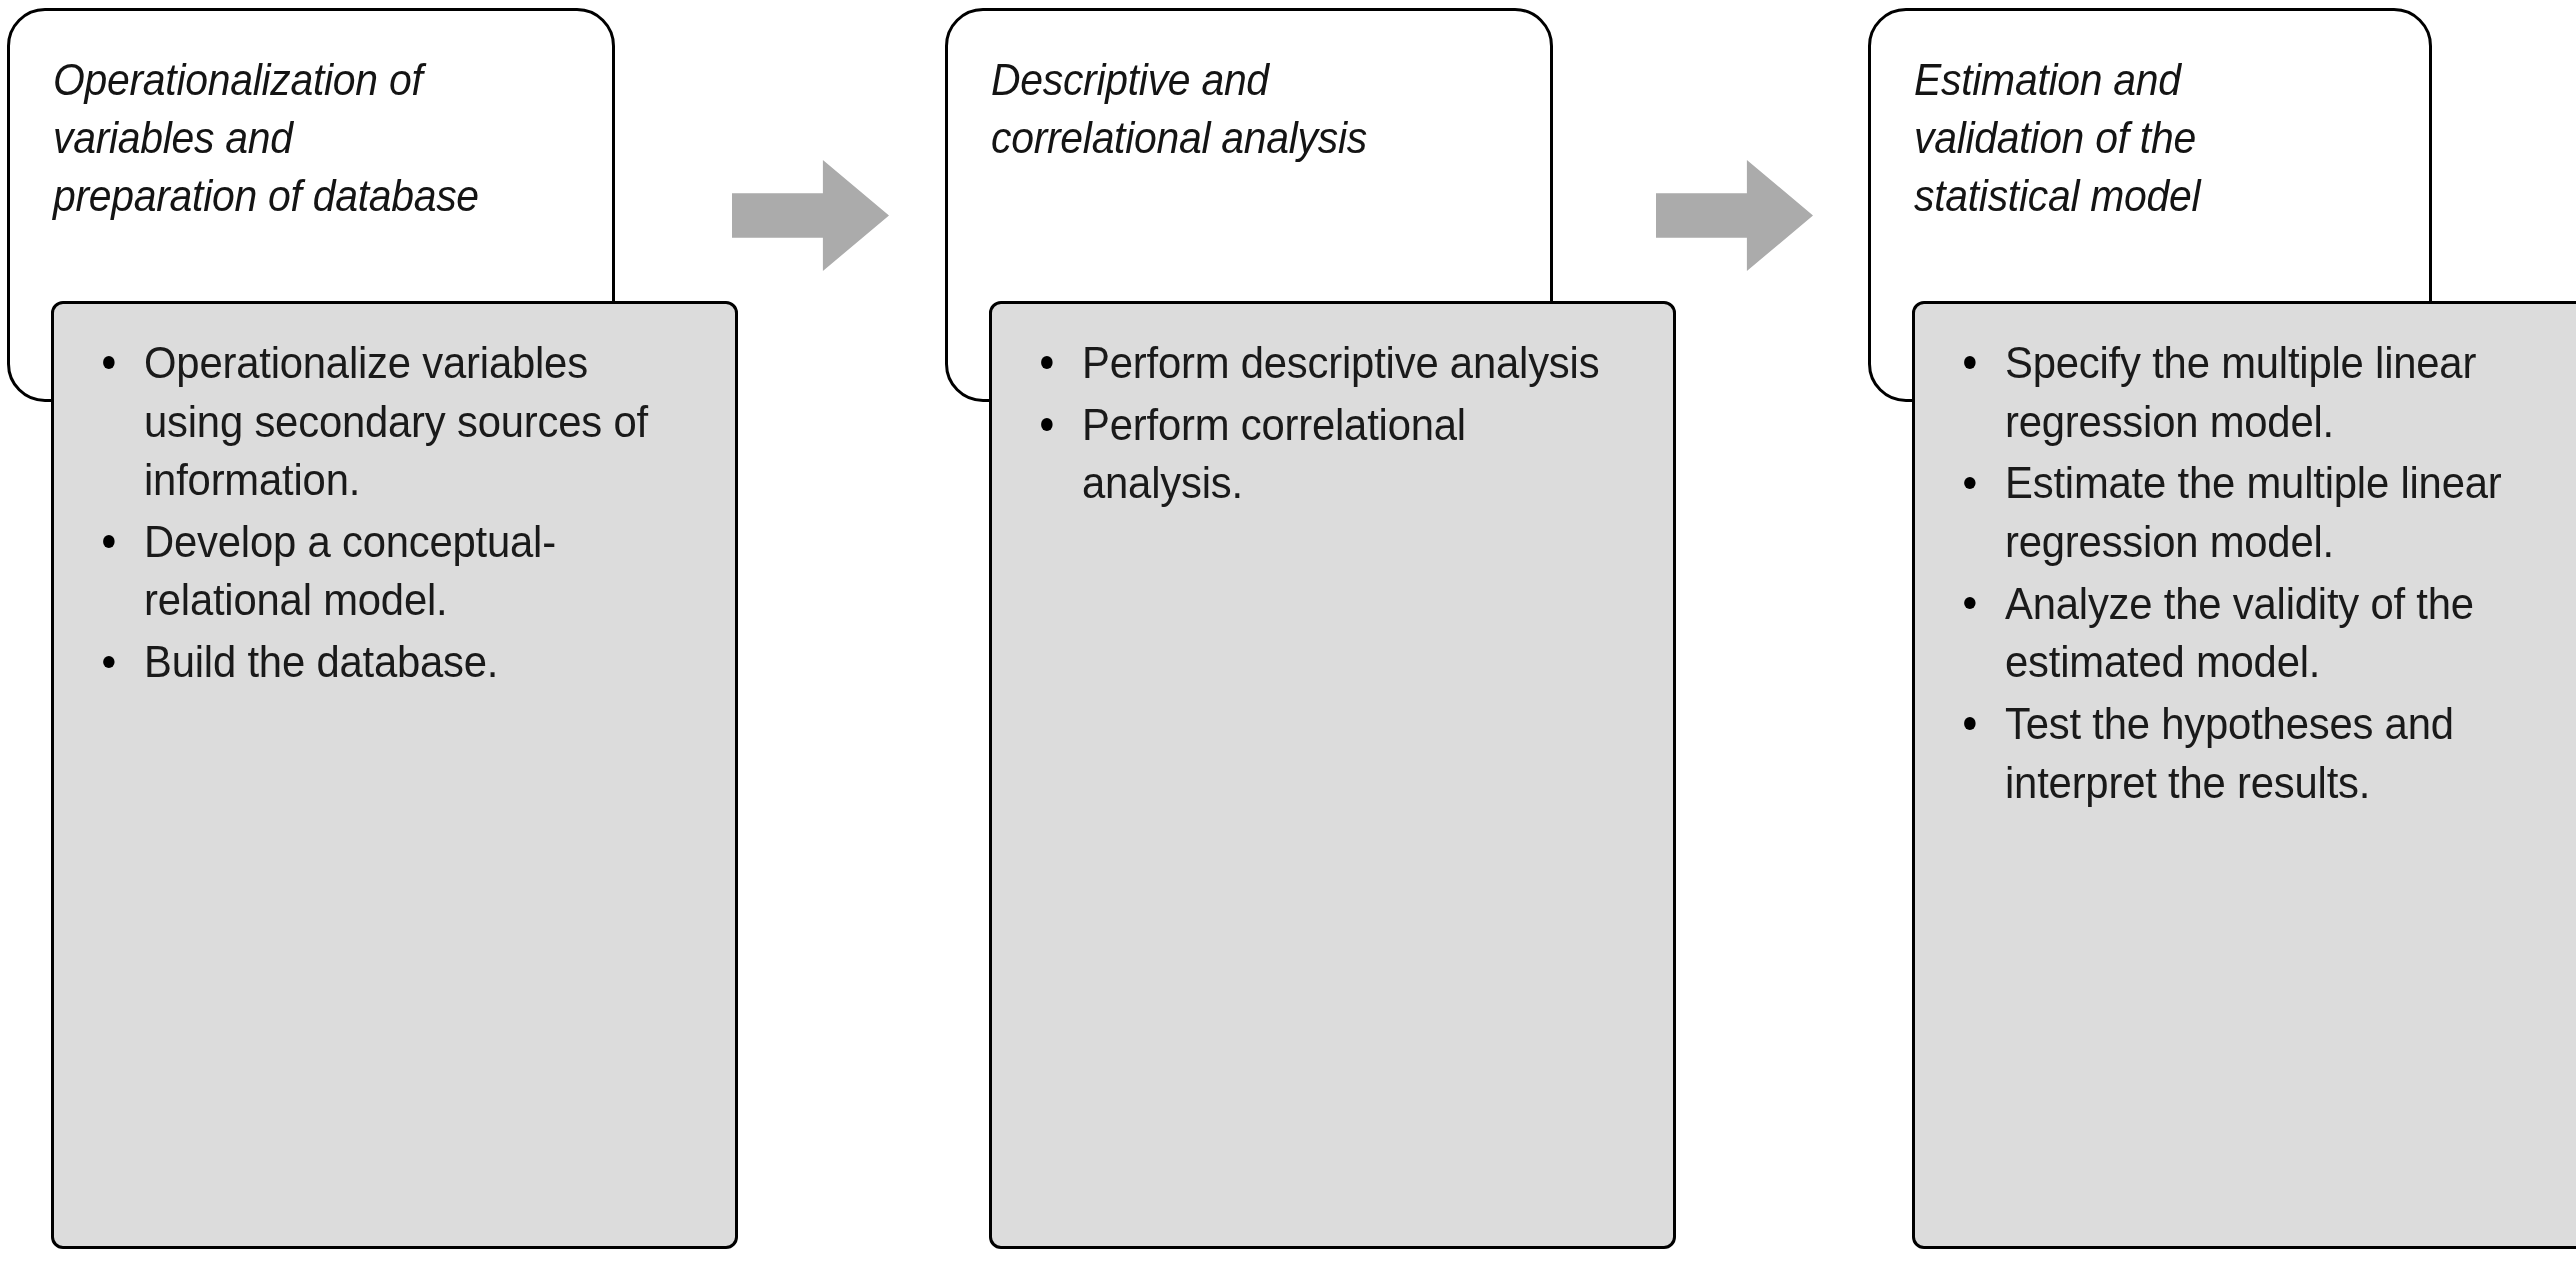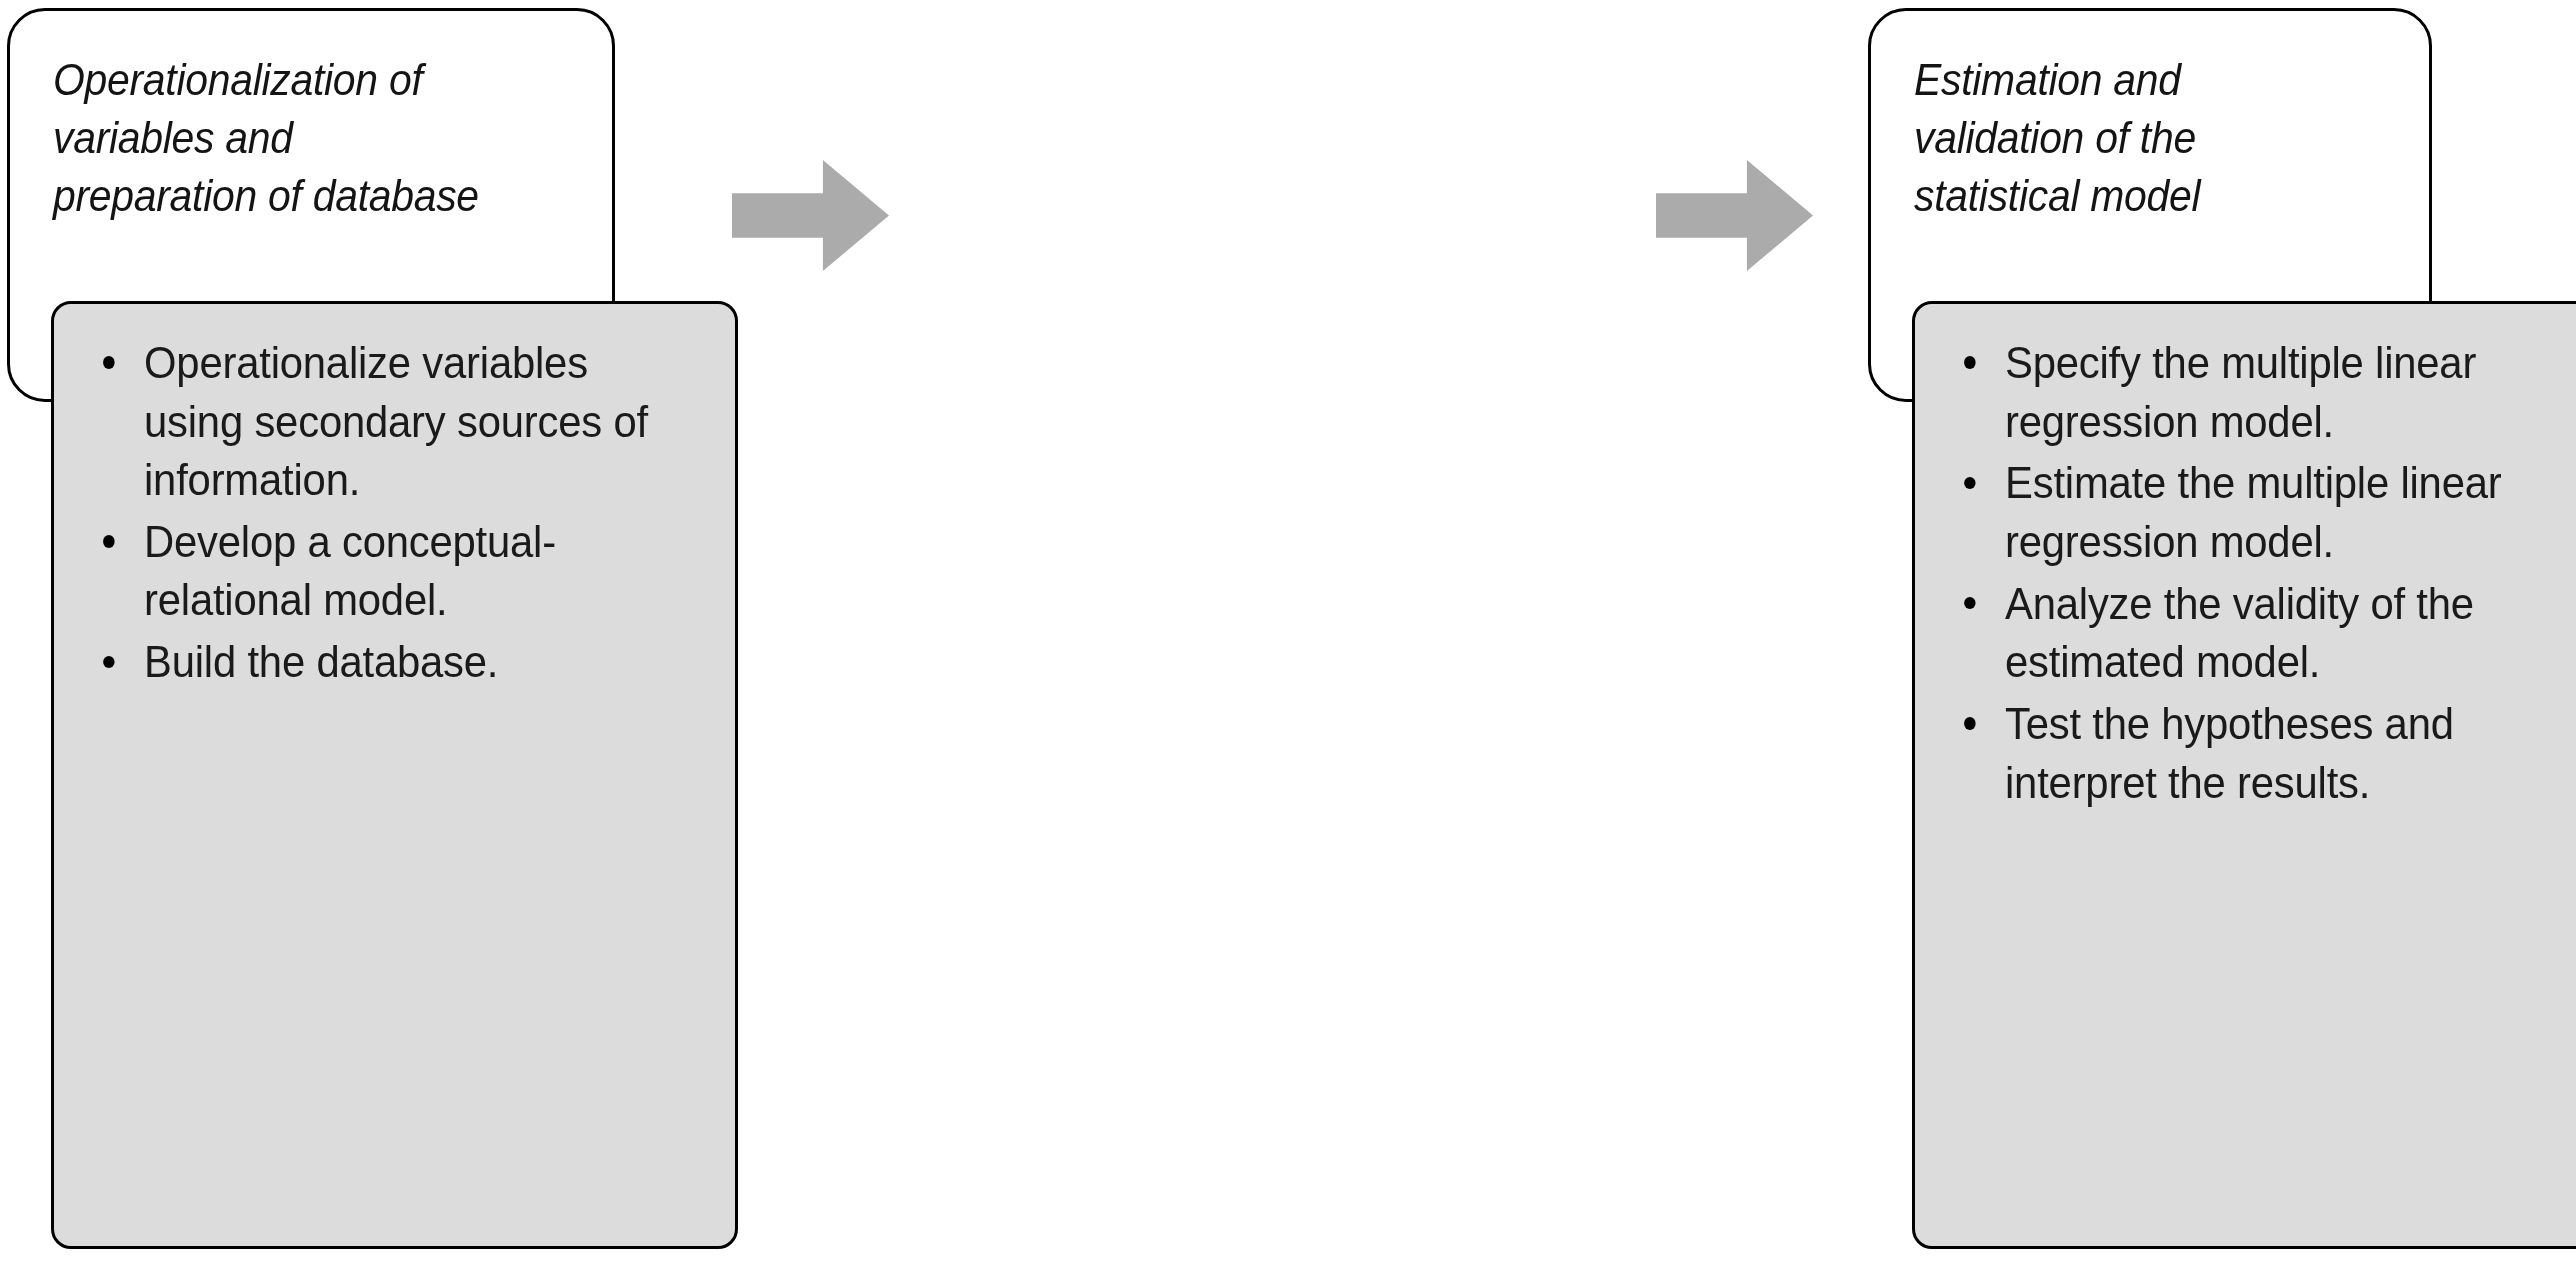--- a/index.html
+++ b/index.html
@@ -65,21 +65,21 @@
 
   
   .body-box {
     position: absolute;
     top: 301px;
     left: 51px;
     width: 687px;
     height: 948px;
     background: #dcdcdc;
     border: 3.3px solid #000000;
-    border-radius: 20px;
+    border-radius: 12px;
     box-sizing: border-box;
     z-index: 2;
   }
   .stage-3 .body-box { width: 710px; }
 
   .bullet-list {
     position: absolute;
     left: 33px;
     top: 30px;
     right: 21.5px;
@@ -148,20 +148,38 @@
       </ul>
     </div>
   </div>
 
   <div class="arrow arrow-1">
     <svg viewBox="0 0 190 134" preserveAspectRatio="none" aria-hidden="true">
       <polygon points="0,40 110,40 110,0 190,67 110,134 110,94 0,94" fill="#ABABAB"></polygon>
     </svg>
   </div>
 
+  <div class="stage stage-2">
+    <div class="header-box">
+      <div class="header-text">Descriptive and
+correlational analysis</div>
+    </div>
+    <div class="body-box">
+      <ul class="bullet-list">
+        <li class="bullet-item">
+          <span class="bullet-dot"></span>
+          <span>Perform descriptive analysis</span>
+        </li>
+        <li class="bullet-item">
+          <span class="bullet-dot"></span>
+          <span>Perform correlational analysis.</span>
+        </li>
+      </ul>
+    </div>
+  </div>
 
   <div class="arrow arrow-2">
     <svg viewBox="0 0 190 134" preserveAspectRatio="none" aria-hidden="true">
       <polygon points="0,40 110,40 110,0 190,67 110,134 110,94 0,94" fill="#ABABAB"></polygon>
     </svg>
   </div>
 
   <div class="stage stage-3">
     <div class="header-box">
       <div class="header-text">Estimation and

